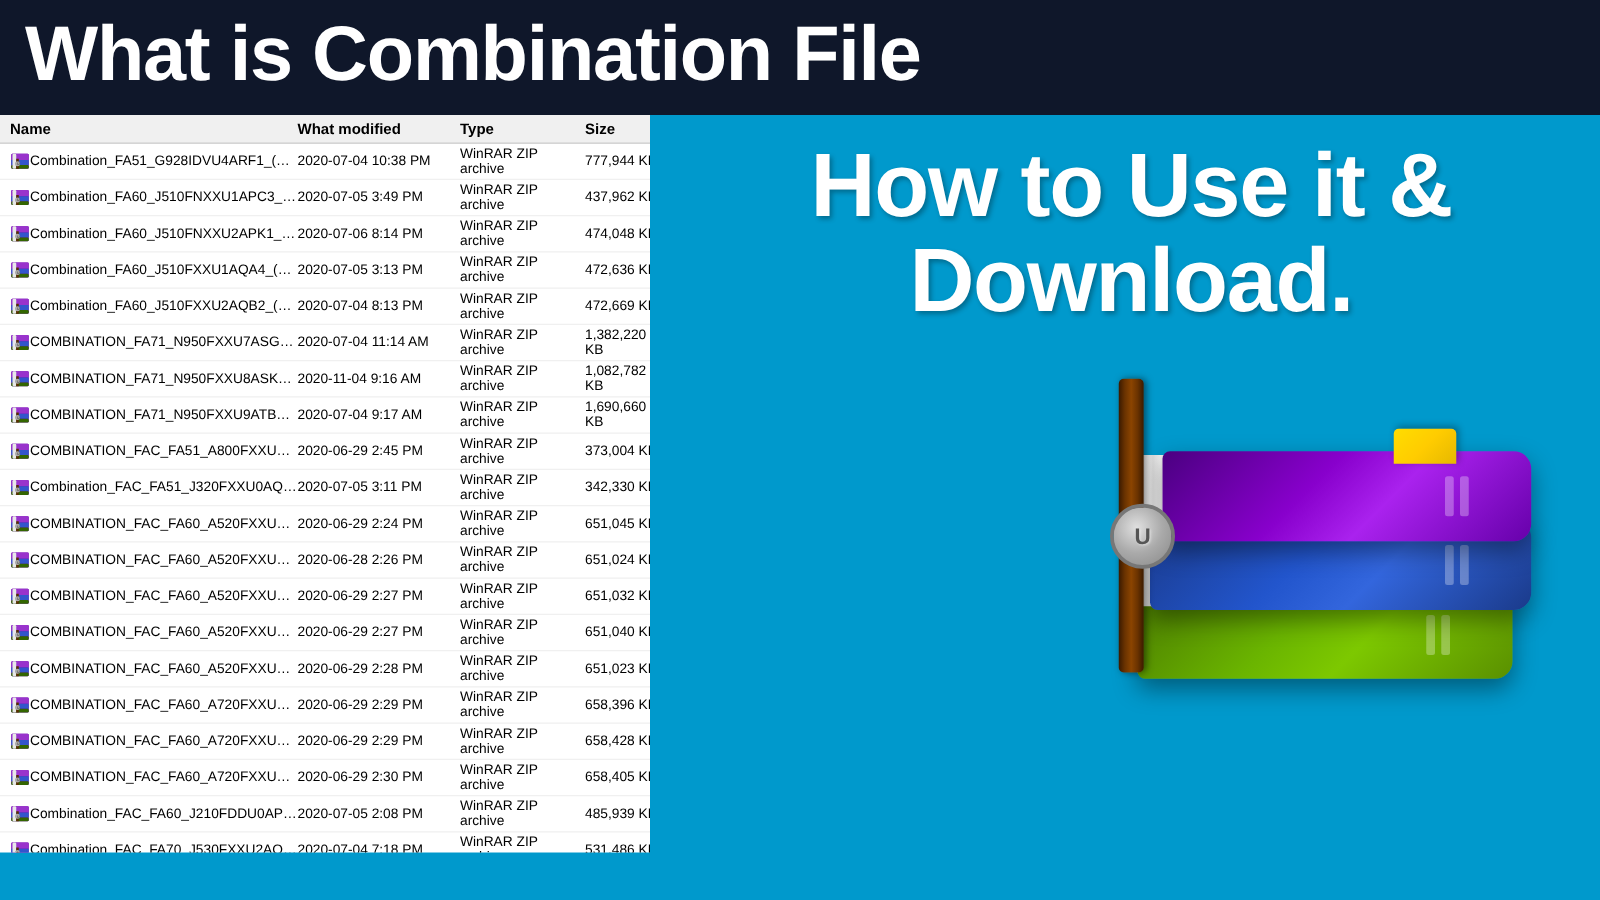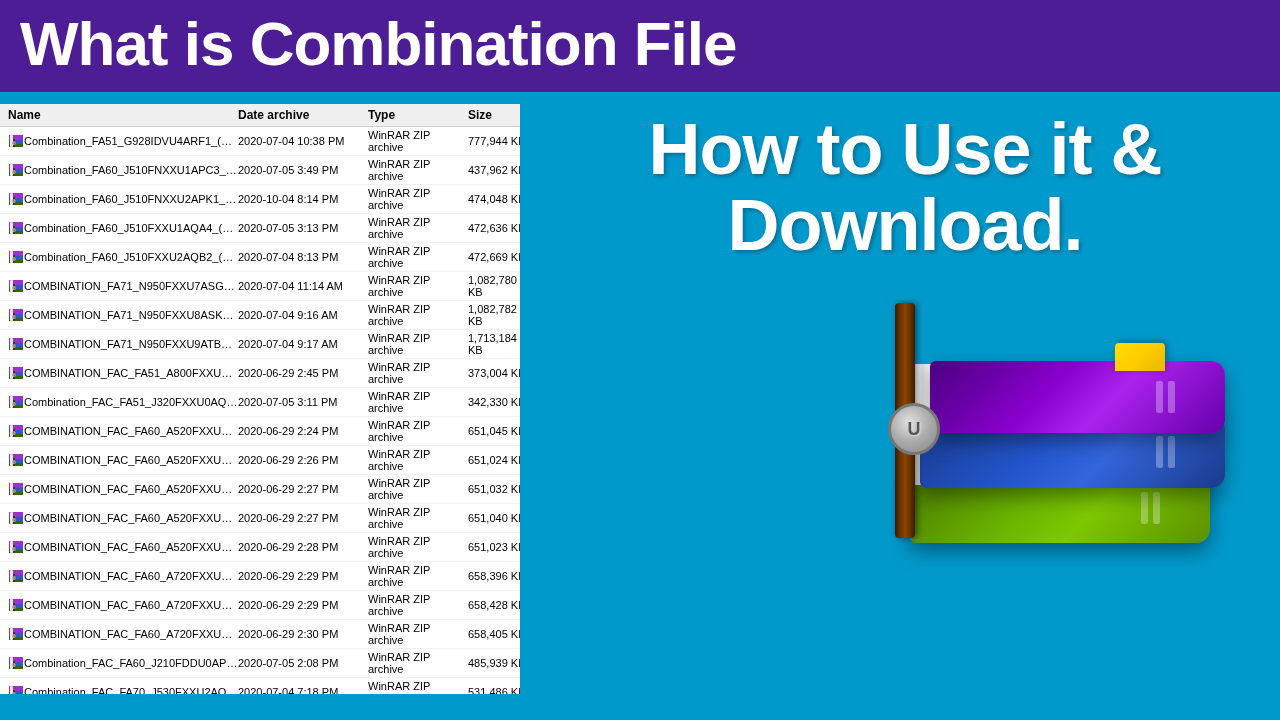--- a/index.html
+++ b/index.html
@@ -6,21 +6,21 @@
     body {
       width: 1280px;
       height: 720px;
       overflow: hidden;
       font-family: Arial, sans-serif;
       background: #0099cc;
     }
 
     
     .top-banner {
-      background: #4c1d95;
+      background: #0f172a;
       width: 100%;
       padding: 10px 32px 14px 20px;
       display: flex;
       align-items: center;
     }
     .top-banner h1 {
       color: white;
       font-size: 62px;
       font-weight: 900;
       line-height: 1.1;
@@ -37,21 +37,20 @@
 
     
     .file-panel {
       background: white;
       width: 520px;
       min-width: 520px;
       height: 100%;
       overflow: hidden;
       font-size: 11px;
       color: #000;
-      margin-top: 12px;
     }
 
     .file-table-header {
       display: grid;
       grid-template-columns: 230px 130px 100px 60px;
       padding: 4px 8px;
       border-bottom: 1px solid #ccc;
       background: #f0f0f0;
       font-weight: bold;
       font-size: 12px;
@@ -246,21 +245,21 @@
 
 <div class="top-banner">
   <h1>What is Combination File</h1>
 </div>
 
 <div class="main-content">
 
   <div class="file-panel">
     <div class="file-table-header">
       <span>Name</span>
-      <span>Date archive</span>
+      <span>What modified</span>
       <span>Type</span>
       <span>Size</span>
     </div>
     <div id="file-rows-container">
 
     <div class="file-row">
       <div class="file-name-cell">
         <svg class="rar-icon" viewBox="0 0 16 16" xmlns="http://www.w3.org/2000/svg">
       <rect x="1" y="2" width="14" height="12" rx="1" fill="#6a0dad"></rect>
       <rect x="1" y="2" width="14" height="5" rx="1" fill="#9933cc"></rect>
@@ -302,21 +301,21 @@
       <rect x="1" y="2" width="14" height="5" rx="1" fill="#9933cc"></rect>
       <rect x="1" y="7" width="14" height="4" fill="#3355cc"></rect>
       <rect x="1" y="11" width="14" height="3" rx="1" fill="#336600"></rect>
       <rect x="2" y="2" width="3" height="12" rx="1" fill="#e8e8e8"></rect>
       <rect x="5" y="6" width="2" height="8" fill="#5a2d00"></rect>
       <circle cx="6" cy="10" r="2" fill="#aaa"></circle>
       <text x="5.5" y="11" font-size="3" fill="#555" font-weight="bold">U</text>
     </svg>
         <span class="file-name-text">Combination_FA60_J510FNXXU2APK1_(M...</span>
       </div>
-      <span>2020-10-04 8:14 PM</span>
+      <span>2020-07-06 8:14 PM</span>
       <span>WinRAR ZIP archive</span>
       <span>474,048 KB</span>
     </div>
         <div class="file-row">
       <div class="file-name-cell">
         <svg class="rar-icon" viewBox="0 0 16 16" xmlns="http://www.w3.org/2000/svg">
       <rect x="1" y="2" width="14" height="12" rx="1" fill="#6a0dad"></rect>
       <rect x="1" y="2" width="14" height="5" rx="1" fill="#9933cc"></rect>
       <rect x="1" y="7" width="14" height="4" fill="#3355cc"></rect>
       <rect x="1" y="11" width="14" height="3" rx="1" fill="#336600"></rect>
@@ -358,57 +357,57 @@
       <rect x="1" y="11" width="14" height="3" rx="1" fill="#336600"></rect>
       <rect x="2" y="2" width="3" height="12" rx="1" fill="#e8e8e8"></rect>
       <rect x="5" y="6" width="2" height="8" fill="#5a2d00"></rect>
       <circle cx="6" cy="10" r="2" fill="#aaa"></circle>
       <text x="5.5" y="11" font-size="3" fill="#555" font-weight="bold">U</text>
     </svg>
         <span class="file-name-text">COMBINATION_FA71_N950FXXU7ASG1_(..  </span>
       </div>
       <span>2020-07-04 11:14 AM</span>
       <span>WinRAR ZIP archive</span>
-      <span>1,082,780 KB</span>
+      <span>1,382,220 KB</span>
     </div>
         <div class="file-row">
       <div class="file-name-cell">
         <svg class="rar-icon" viewBox="0 0 16 16" xmlns="http://www.w3.org/2000/svg">
       <rect x="1" y="2" width="14" height="12" rx="1" fill="#6a0dad"></rect>
       <rect x="1" y="2" width="14" height="5" rx="1" fill="#9933cc"></rect>
       <rect x="1" y="7" width="14" height="4" fill="#3355cc"></rect>
       <rect x="1" y="11" width="14" height="3" rx="1" fill="#336600"></rect>
       <rect x="2" y="2" width="3" height="12" rx="1" fill="#e8e8e8"></rect>
       <rect x="5" y="6" width="2" height="8" fill="#5a2d00"></rect>
       <circle cx="6" cy="10" r="2" fill="#aaa"></circle>
       <text x="5.5" y="11" font-size="3" fill="#555" font-weight="bold">U</text>
     </svg>
         <span class="file-name-text">COMBINATION_FA71_N950FXXU8ASK1_(... </span>
       </div>
-      <span>2020-07-04 9:16 AM</span>
+      <span>2020-11-04 9:16 AM</span>
       <span>WinRAR ZIP archive</span>
       <span>1,082,782 KB</span>
     </div>
         <div class="file-row">
       <div class="file-name-cell">
         <svg class="rar-icon" viewBox="0 0 16 16" xmlns="http://www.w3.org/2000/svg">
       <rect x="1" y="2" width="14" height="12" rx="1" fill="#6a0dad"></rect>
       <rect x="1" y="2" width="14" height="5" rx="1" fill="#9933cc"></rect>
       <rect x="1" y="7" width="14" height="4" fill="#3355cc"></rect>
       <rect x="1" y="11" width="14" height="3" rx="1" fill="#336600"></rect>
       <rect x="2" y="2" width="3" height="12" rx="1" fill="#e8e8e8"></rect>
       <rect x="5" y="6" width="2" height="8" fill="#5a2d00"></rect>
       <circle cx="6" cy="10" r="2" fill="#aaa"></circle>
       <text x="5.5" y="11" font-size="3" fill="#555" font-weight="bold">U</text>
     </svg>
         <span class="file-name-text">COMBINATION_FA71_N950FXXU9ATB1_(... </span>
       </div>
       <span>2020-07-04 9:17 AM</span>
       <span>WinRAR ZIP archive</span>
-      <span>1,713,184 KB</span>
+      <span>1,690,660 KB</span>
     </div>
         <div class="file-row">
       <div class="file-name-cell">
         <svg class="rar-icon" viewBox="0 0 16 16" xmlns="http://www.w3.org/2000/svg">
       <rect x="1" y="2" width="14" height="12" rx="1" fill="#6a0dad"></rect>
       <rect x="1" y="2" width="14" height="5" rx="1" fill="#9933cc"></rect>
       <rect x="1" y="7" width="14" height="4" fill="#3355cc"></rect>
       <rect x="1" y="11" width="14" height="3" rx="1" fill="#336600"></rect>
       <rect x="2" y="2" width="3" height="12" rx="1" fill="#e8e8e8"></rect>
       <rect x="5" y="6" width="2" height="8" fill="#5a2d00"></rect>
@@ -464,21 +463,21 @@
       <rect x="1" y="2" width="14" height="5" rx="1" fill="#9933cc"></rect>
       <rect x="1" y="7" width="14" height="4" fill="#3355cc"></rect>
       <rect x="1" y="11" width="14" height="3" rx="1" fill="#336600"></rect>
       <rect x="2" y="2" width="3" height="12" rx="1" fill="#e8e8e8"></rect>
       <rect x="5" y="6" width="2" height="8" fill="#5a2d00"></rect>
       <circle cx="6" cy="10" r="2" fill="#aaa"></circle>
       <text x="5.5" y="11" font-size="3" fill="#555" font-weight="bold">U</text>
     </svg>
         <span class="file-name-text">COMBINATION_FAC_FA60_A520FXXU6AR...</span>
       </div>
-      <span>2020-06-29 2:26 PM</span>
+      <span>2020-06-28 2:26 PM</span>
       <span>WinRAR ZIP archive</span>
       <span>651,024 KB</span>
     </div>
         <div class="file-row">
       <div class="file-name-cell">
         <svg class="rar-icon" viewBox="0 0 16 16" xmlns="http://www.w3.org/2000/svg">
       <rect x="1" y="2" width="14" height="12" rx="1" fill="#6a0dad"></rect>
       <rect x="1" y="2" width="14" height="5" rx="1" fill="#9933cc"></rect>
       <rect x="1" y="7" width="14" height="4" fill="#3355cc"></rect>
       <rect x="1" y="11" width="14" height="3" rx="1" fill="#336600"></rect>

